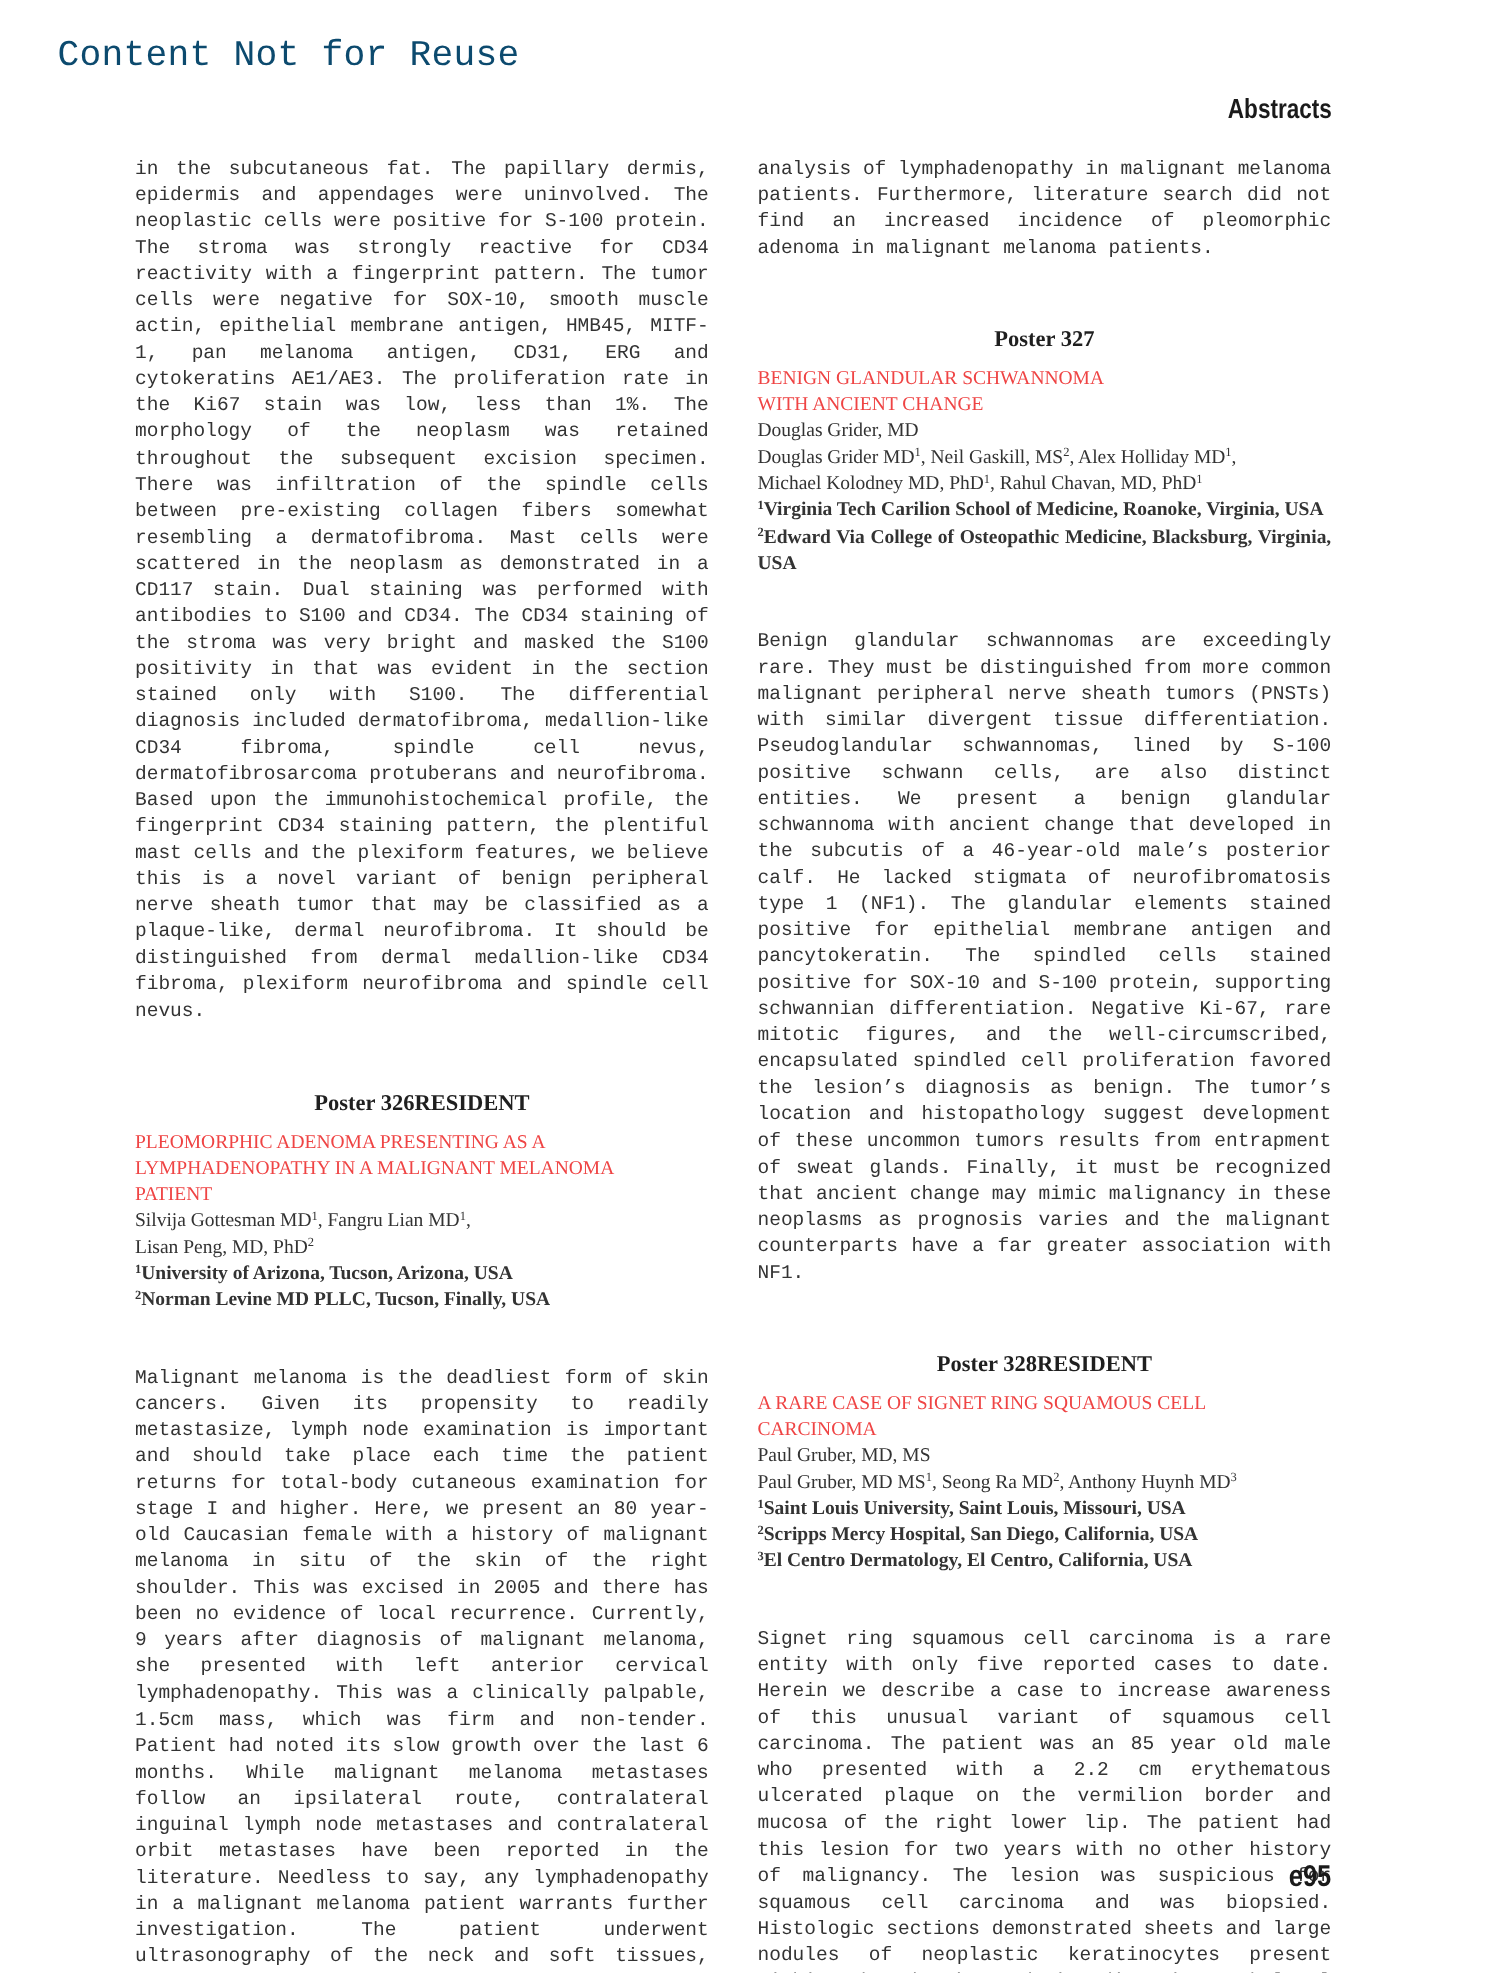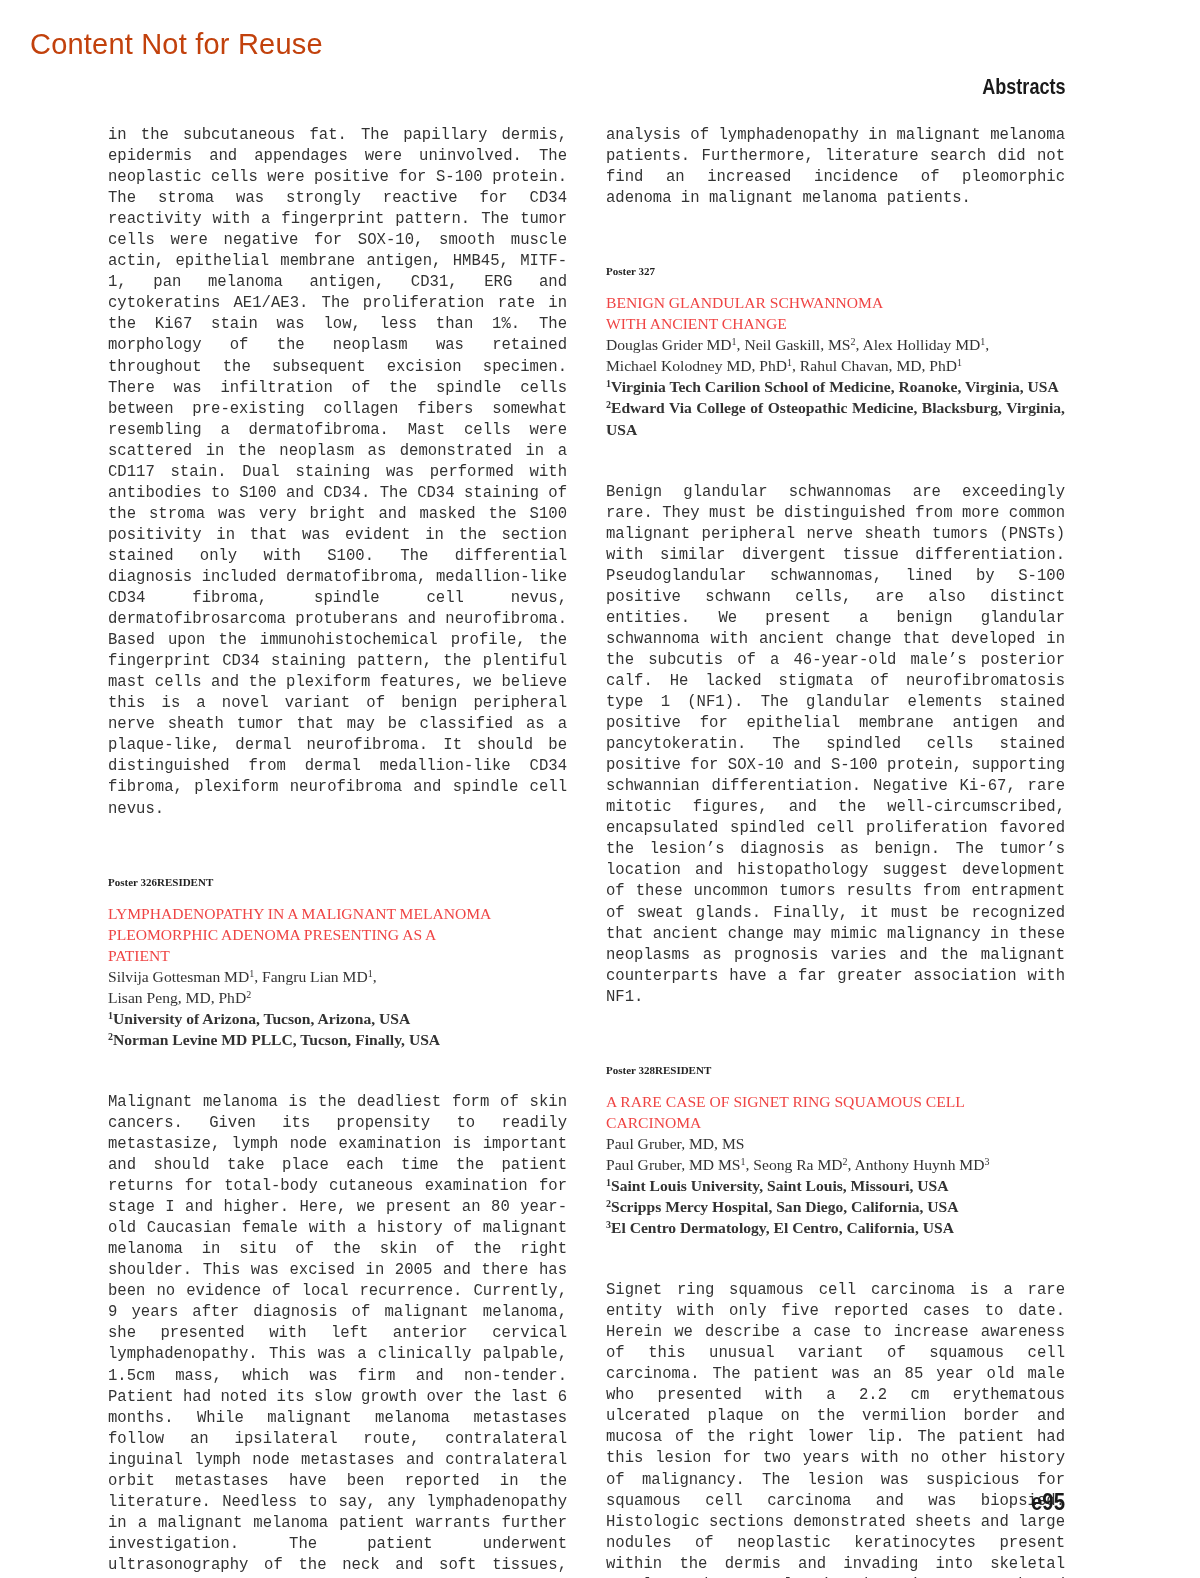--- a/index.html
+++ b/index.html
@@ -1,42 +1,42 @@
 <!DOCTYPE html>
 <html><head>
 <meta charset="utf-8">
 <style>
   html, body { margin: 0; padding: 0; background: #ffffff; }
   body { width: 1200px; height: 1578px; position: relative; overflow: hidden; }
   .watermark {
-    position: absolute; left: 30px; top: 28px;
-    font-family: Liberation Sans, sans-serif; font-size: 29px;
-    color: #c2410c; letter-spacing: 0.2px;
+    position: absolute; left: 46px; top: 28px;
+    font-family: Liberation Mono, monospace; font-size: 29px;
+    color: #0c4a6e; letter-spacing: 0.2px;
   }
   .running-head {
     position: absolute; right: 135px; top: 74px;
     font-family: "Liberation Sans", sans-serif; font-weight: bold;
     font-size: 22px; color: #1a1a1a; transform: scaleX(0.82); transform-origin: right center;
   }
   .page-number {
     position: absolute; right: 135px; top: 1488px;
     font-family: "Liberation Sans", sans-serif; font-weight: bold;
     font-size: 24px; color: #1a1a1a; transform: scaleX(0.85); transform-origin: right center;
   }
   .col {
     position: absolute; top: 125px; width: 459px;
     font-family: "Liberation Serif", serif; font-size: 15.6px; line-height: 21.05px;
     color: #333333;
   }
   .col-left { left: 108px; }
   .col-right { left: 606px; }
   .para { text-align: justify; margin: 0; hyphens: auto; font-family: Liberation Mono, monospace; }
   .poster-head {
-    display: flex; justify-content: flex-start;
-    font-weight: bold; color: #1f1f1f; font-size: 11px;
+    display: flex; justify-content: center;
+    font-weight: bold; color: #1f1f1f; font-size: 18px;
     margin: 0 0 10px 0;
   }
   .title { margin: 0; color: #ef4444; text-transform: uppercase; }
   .line { display: block; }
   .affil { text-align: justify; font-weight: bold; }
   sup { font-size: 10px; line-height: 0; vertical-align: 5px; }
   .affil-num { font-size: 10px; vertical-align: 5px; line-height: 0; }
   .gap-large { height: 52px; }
   .gap-med { height: 42px; }
 </style>
@@ -50,22 +50,22 @@
   <p class="para">in the subcutaneous fat. The papillary dermis, epidermis and appendages were uninvolved. The neoplastic cells were positive for S-100 protein. The stroma was strongly reactive for CD34 reactivity with a fingerprint pattern. The tumor cells were negative for SOX-10, smooth muscle actin, epithelial membrane antigen, HMB45, MITF-1, pan melanoma antigen, CD31, ERG and cytokeratins AE1/AE3. The proliferation rate in the Ki67 stain was low, less than 1%. The morphology of the neoplasm was retained throughout the subsequent excision specimen. There was infiltration of the spindle cells between pre-existing collagen fibers somewhat resembling a dermatofibroma. Mast cells were scattered in the neoplasm as demonstrated in a CD117 stain. Dual staining was performed with antibodies to S100 and CD34. The CD34 staining of the stroma was very bright and masked the S100 positivity in that was evident in the section stained only with S100. The differential diagnosis included dermatofibroma, medallion-like CD34 fibroma, spindle cell nevus, dermatofibrosarcoma protuberans and neurofibroma. Based upon the immunohistochemical profile, the fingerprint CD34 staining pattern, the plentiful mast cells and the plexiform features, we believe this is a novel variant of benign peripheral nerve sheath tumor that may be classified as a plaque-like, dermal neurofibroma. It should be distinguished from dermal medallion-like CD34 fibroma, plexiform neurofibroma and spindle cell nevus.</p>
 
   <div class="gap-large"></div>
 
   <section>
     <div class="poster-head">
       <span>Poster 326</span>
       <span>RESIDENT</span>
     </div>
     <div class="title">
+      <span class="line">PLEOMORPHIC ADENOMA PRESENTING AS A</span>
       <span class="line">LYMPHADENOPATHY IN A MALIGNANT MELANOMA</span>
-      <span class="line">PLEOMORPHIC ADENOMA PRESENTING AS A</span>
       <span class="line">PATIENT</span>
     </div>
     <span class="line"><span>Silvija Gottesman MD</span><sup>1</sup><span>, Fangru Lian MD</span><sup>1</sup><span>,</span></span>
     <span class="line"><span>Lisan Peng, MD, PhD</span><sup>2</sup></span>
     <span class="line affil"><span class="affil-num">1</span><span>University of Arizona, Tucson, Arizona, USA</span></span>
     <span class="line affil"><span class="affil-num">2</span><span>Norman Levine MD PLLC, Tucson, Finally, USA</span></span>
 
     <div class="gap-med"></div>
 
     <p class="para">Malignant melanoma is the deadliest form of skin cancers. Given its propensity to readily metastasize, lymph node examination is important and should take place each time the patient returns for total-body cutaneous examination for stage I and higher. Here, we present an 80 year-old Caucasian female with a history of malignant melanoma in situ of the skin of the right shoulder. This was excised in 2005 and there has been no evidence of local recurrence. Currently, 9 years after diagnosis of malignant melanoma, she presented with left anterior cervical lymphadenopathy. This was a clinically palpable, 1.5cm mass, which was firm and non-tender. Patient had noted its slow growth over the last 6 months. While malignant melanoma metastases follow an ipsilateral route, contralateral inguinal lymph node metastases and contralateral orbit metastases have been reported in the literature. Needless to say, any lymphadenopathy in a malignant melanoma patient warrants further investigation. The patient underwent ultrasonography of the neck and soft tissues, which revealed a 1.3cm hypoechoic mass abutting the medial left submandibular gland. This was further managed with surgical excision and histopathologic analysis. The tumor was well encapsulated and had presence of both trabecular/tubular epithelial and myxoid/chondroid stromal components, which are characteristic features of pleomorphic adenoma, a benign salivary gland neoplasm. Even though our patient had a favorable outcome, this case highlights the importance of pursuing histopathologic</p>
@@ -79,20 +79,21 @@
 
   <section>
     <div class="poster-head">
       <span>Poster 327</span>
       <span></span>
     </div>
     <div class="title">
       <span class="line">BENIGN GLANDULAR SCHWANNOMA</span>
       <span class="line">WITH ANCIENT CHANGE</span>
     </div>
+    <span class="line">Douglas Grider, MD</span>
     <span class="line"><span>Douglas Grider MD</span><sup>1</sup><span>, Neil Gaskill, MS</span><sup>2</sup><span>, Alex Holliday MD</span><sup>1</sup><span>,</span></span>
     <span class="line"><span>Michael Kolodney MD, PhD</span><sup>1</sup><span>, Rahul Chavan, MD, PhD</span><sup>1</sup></span>
     <span class="line affil"><span class="affil-num">1</span><span>Virginia Tech Carilion School of Medicine, Roanoke, Virginia, USA</span></span>
     <span class="line affil"><span class="affil-num">2</span><span>Edward Via College of Osteopathic Medicine, Blacksburg, Virginia, USA</span></span>
 
     <div class="gap-med"></div>
 
     <p class="para">Benign glandular schwannomas are exceedingly rare. They must be distinguished from more common malignant peripheral nerve sheath tumors (PNSTs) with similar divergent tissue differentiation. Pseudoglandular schwannomas, lined by S-100 positive schwann cells, are also distinct entities. We present a benign glandular schwannoma with ancient change that developed in the subcutis of a 46-year-old male’s posterior calf. He lacked stigmata of neurofibromatosis type 1 (NF1). The glandular elements stained positive for epithelial membrane antigen and pancytokeratin. The spindled cells stained positive for SOX-10 and S-100 protein, supporting schwannian differentiation. Negative Ki-67, rare mitotic figures, and the well-circumscribed, encapsulated spindled cell proliferation favored the lesion’s diagnosis as benign. The tumor’s location and histopathology suggest development of these uncommon tumors results from entrapment of sweat glands. Finally, it must be recognized that ancient change may mimic malignancy in these neoplasms as prognosis varies and the malignant counterparts have a far greater association with NF1.</p>
   </section>
 

